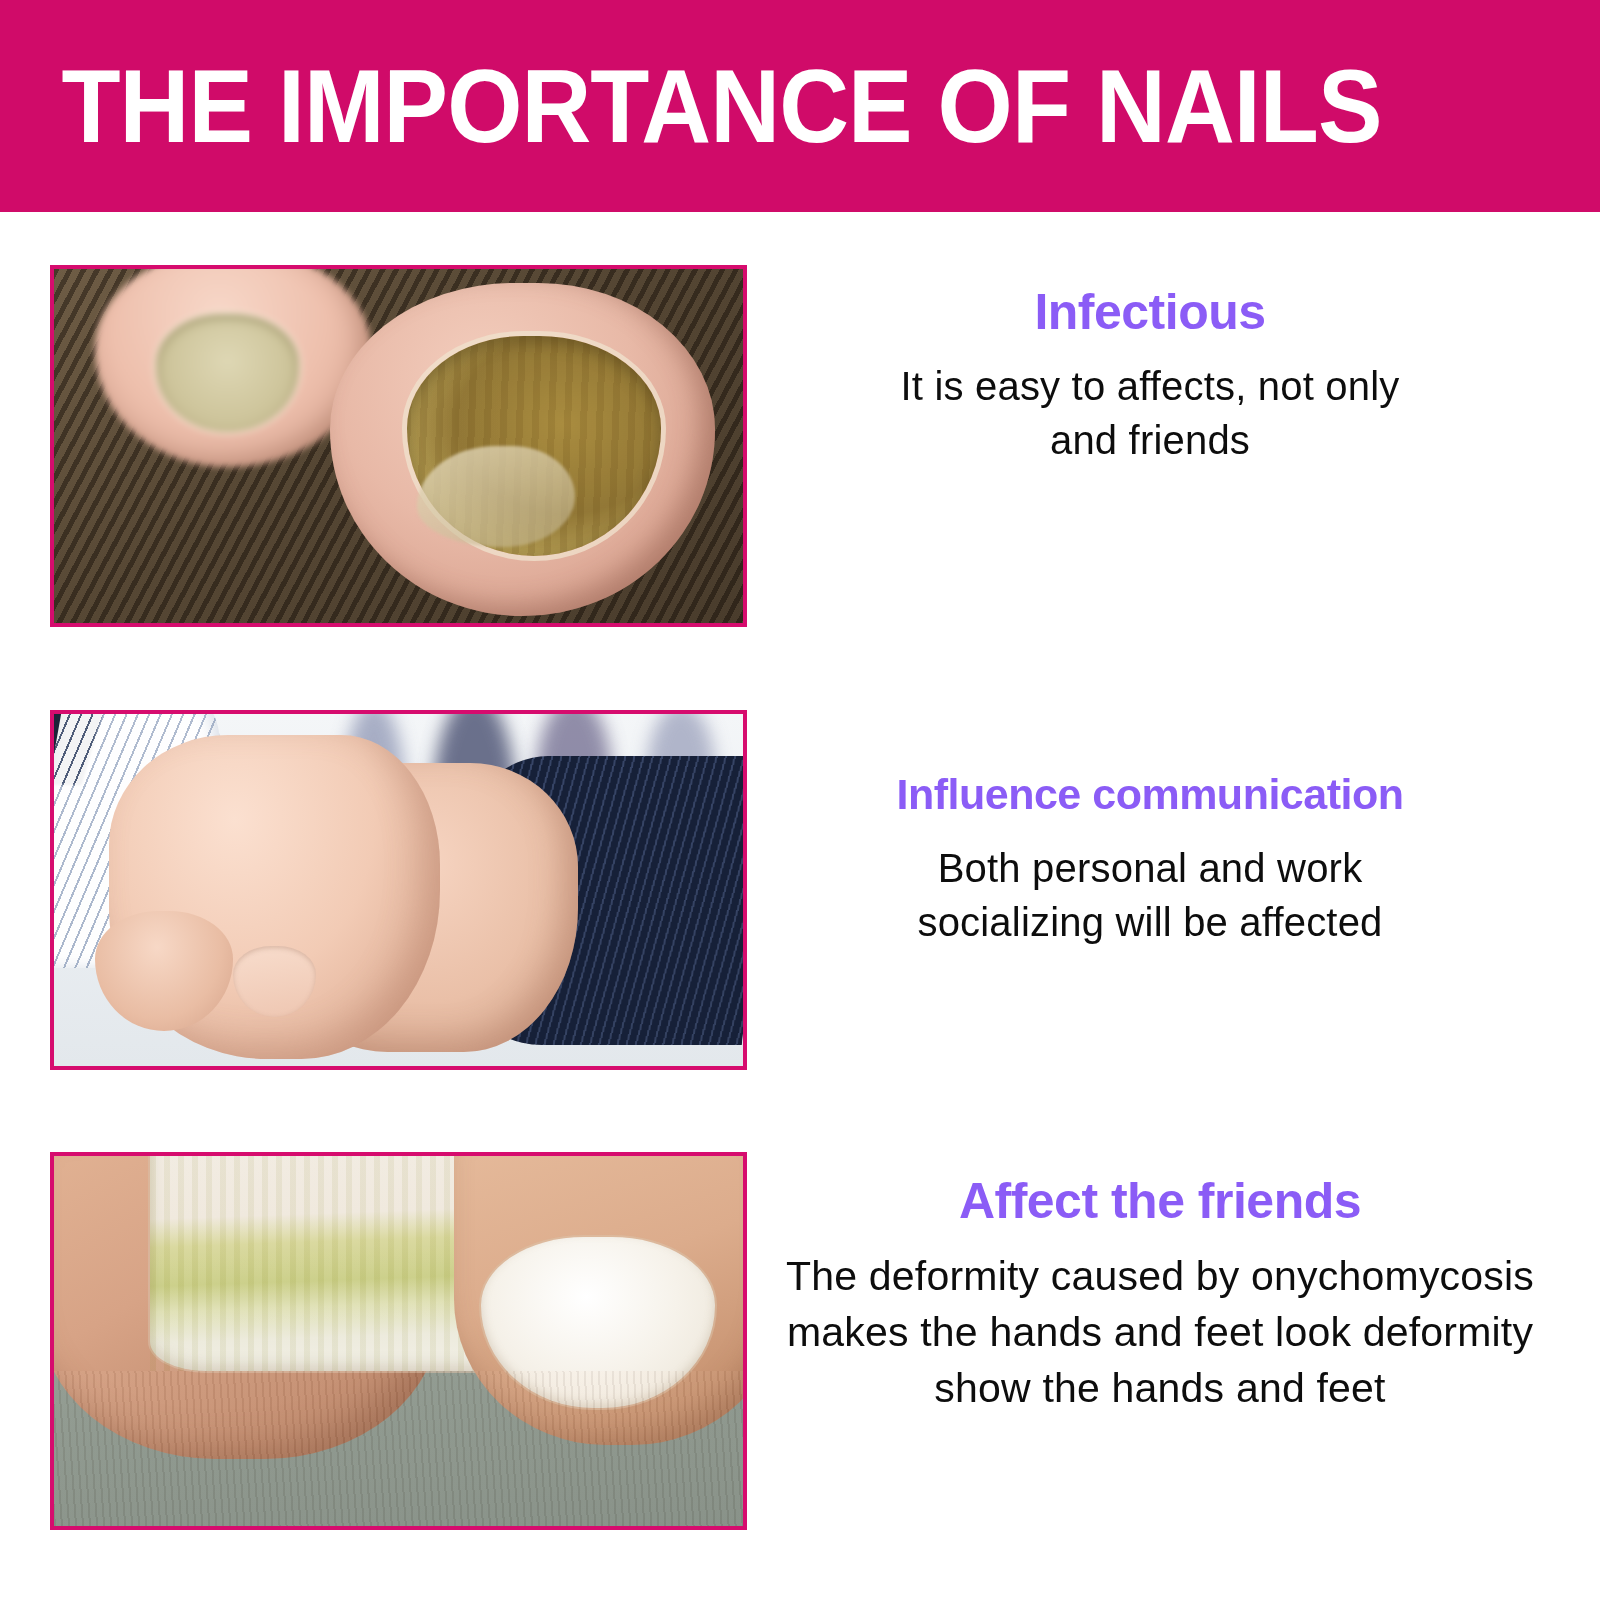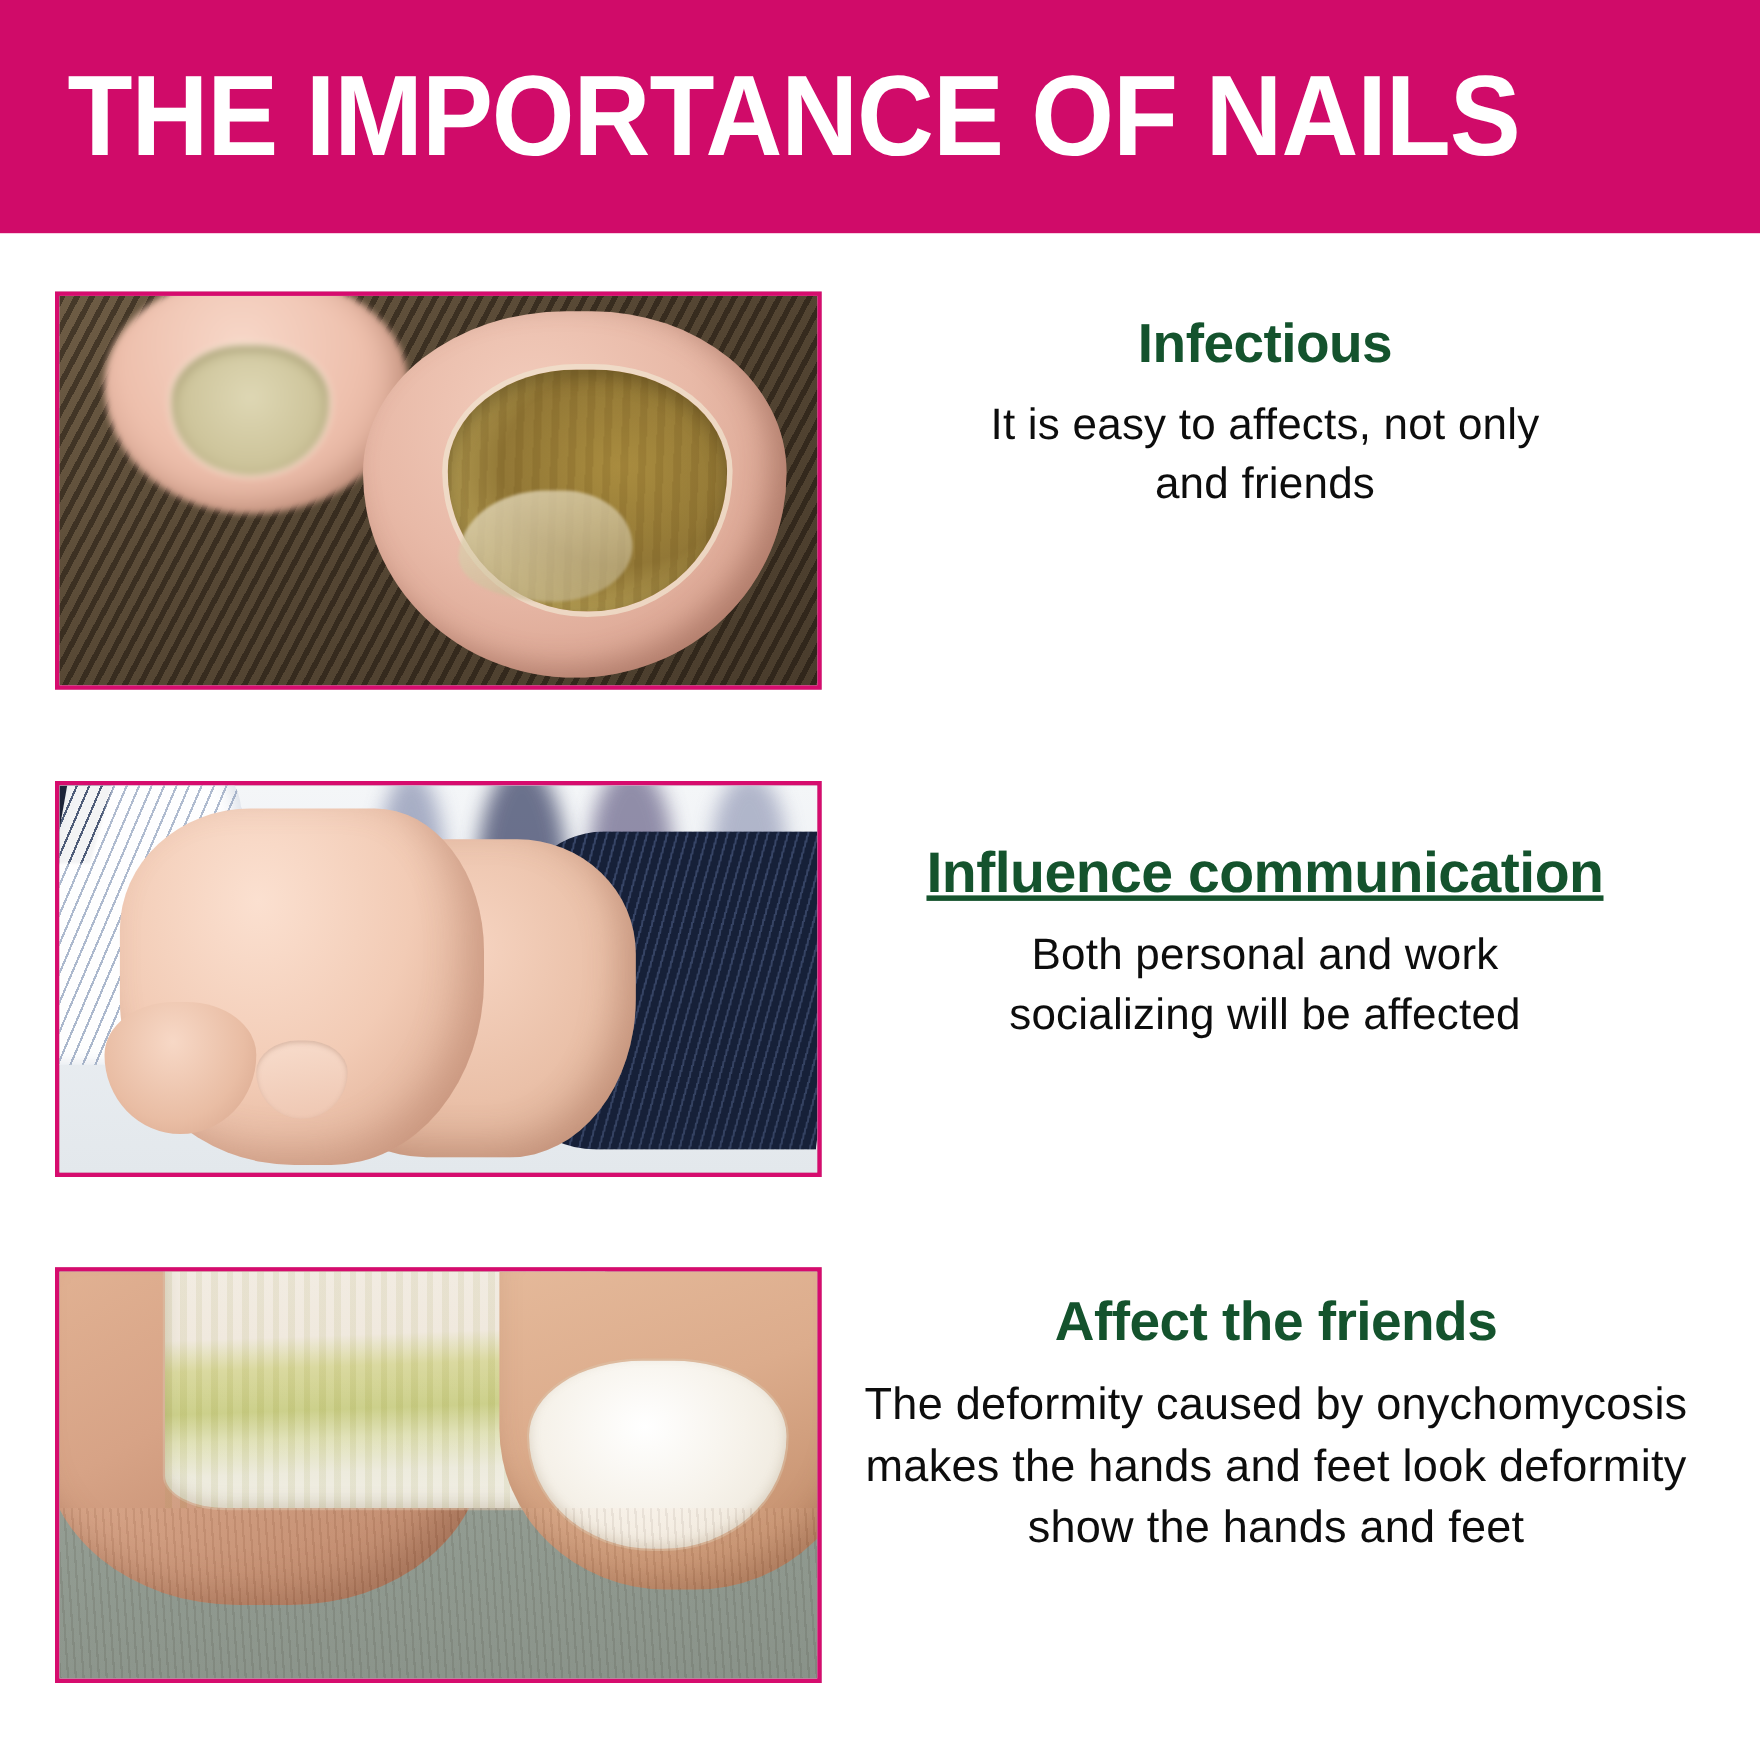--- a/index.html
+++ b/index.html
@@ -279,29 +279,29 @@
   .text-col {
     position: absolute;
     text-align: center;
   }
   .text-col-1 { left: 800px; top: 18px;  width: 700px; }
   .text-col-2 { left: 800px; top: 55px;  width: 700px; }
   .text-col-3 { left: 770px; top: 20px;  width: 780px; }
 
   .section-heading {
     margin: 0;
-    color: #14532d;
+    color: #8b5cf6;
     font-family: "Liberation Sans Narrow", "Liberation Sans", sans-serif;
     font-weight: 700;
     font-size: 50px;
     line-height: 58px;
     letter-spacing: -0.5px;
     white-space: nowrap;
   }
-  .section-heading.h-wide { font-size: 52px; text-decoration: underline; }
+  .section-heading.h-wide { font-size: 43px; }
 
   .section-body {
     margin: 18px 0 0 0;
     color: #0d0d0d;
     font-family: "Liberation Sans Narrow", "Liberation Sans", sans-serif;
     font-weight: 400;
     font-size: 40px;
     line-height: 54px;
     letter-spacing: 0.2px;
   }

